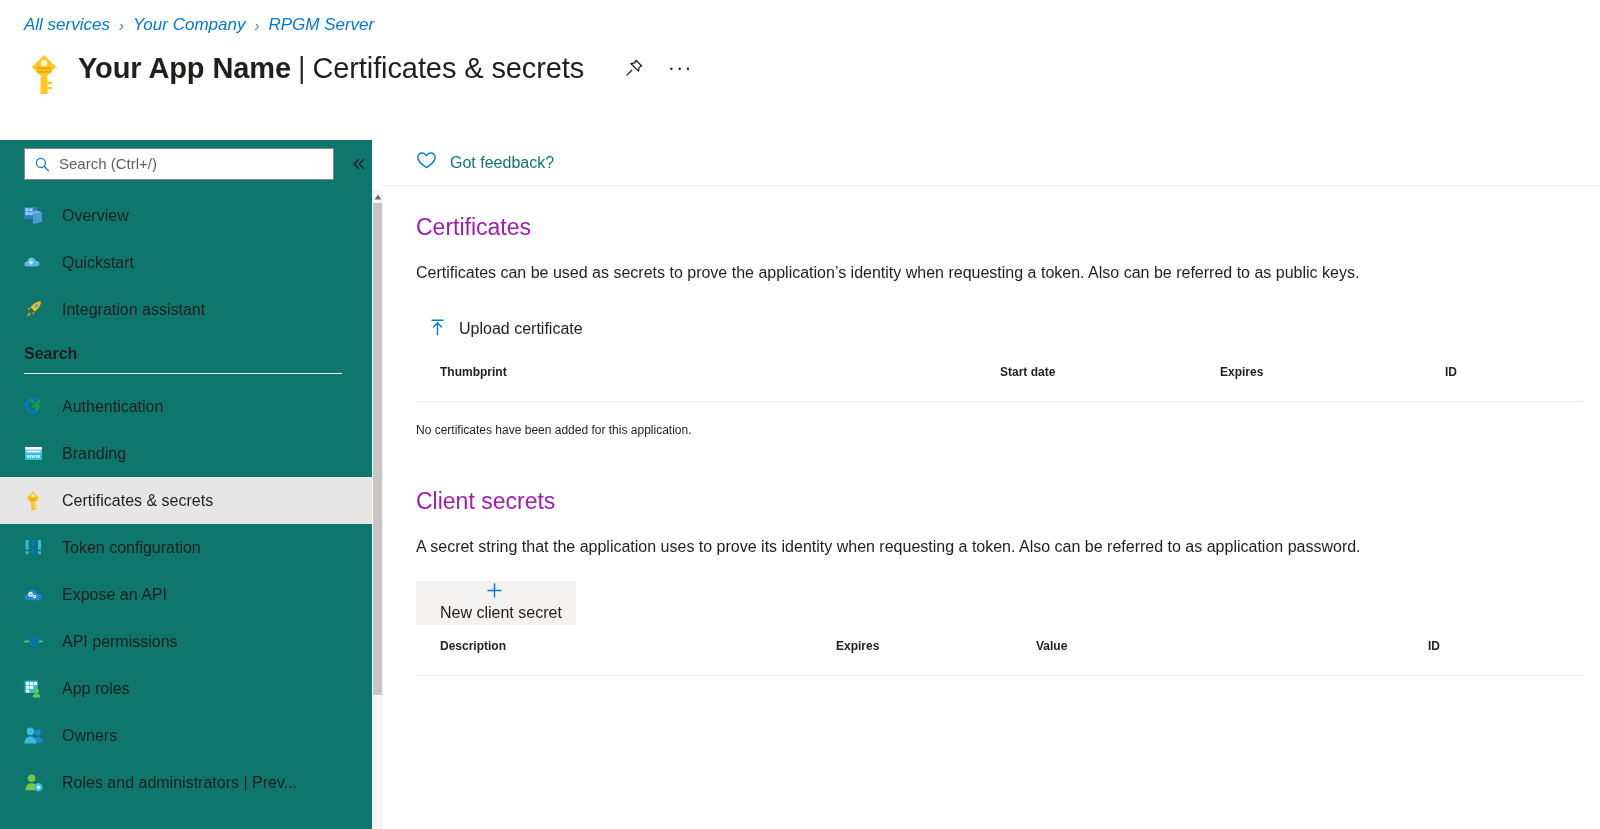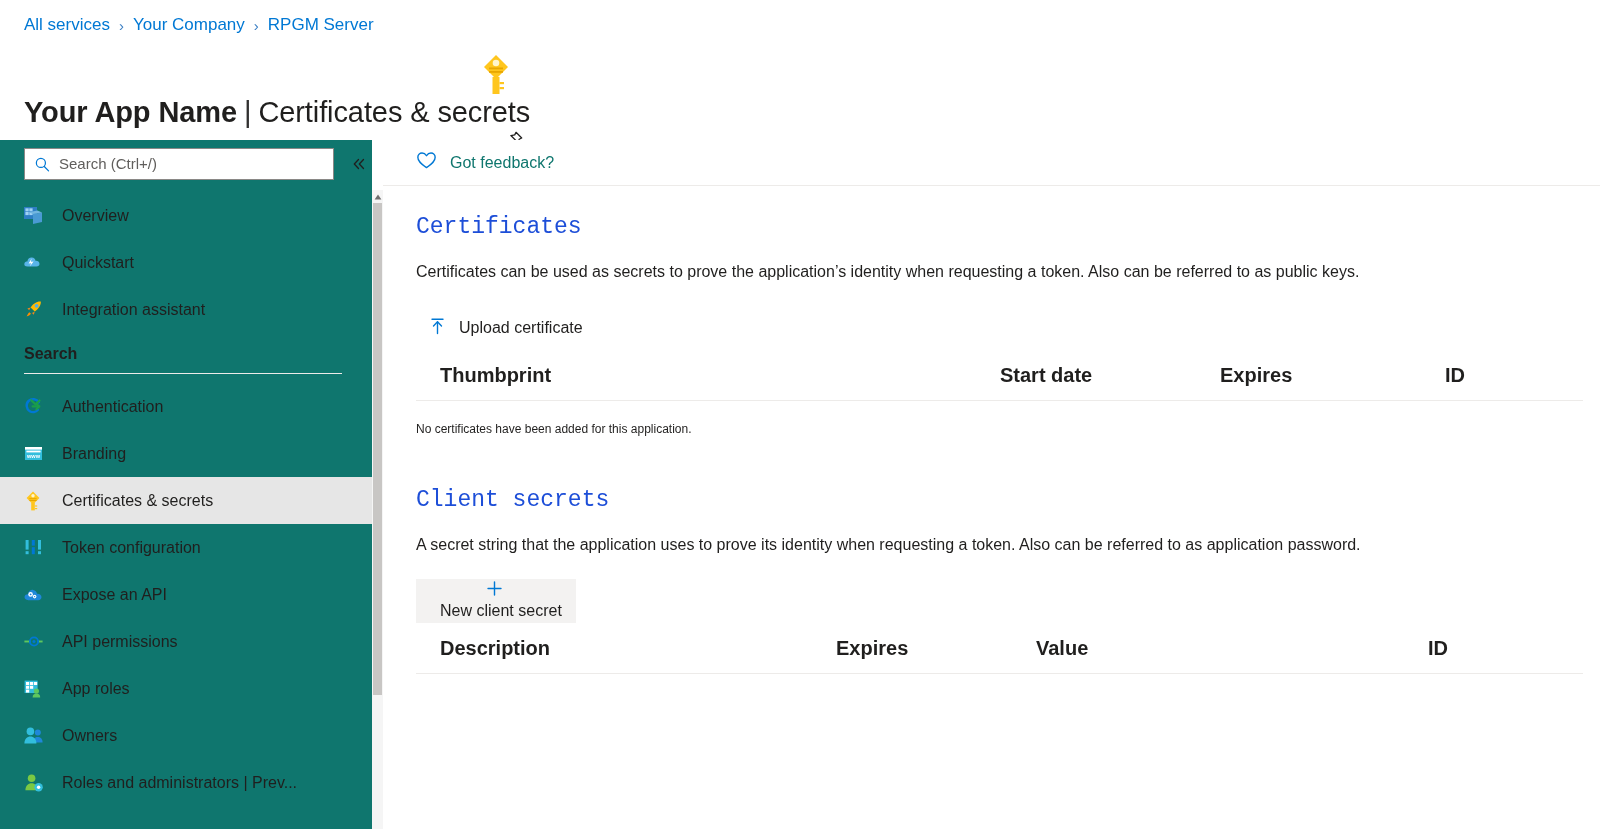--- a/index.html
+++ b/index.html
@@ -13,36 +13,36 @@
   }
 
   
   .breadcrumb {
     position: absolute;
     left: 24px; top: 15px;
     display: flex; align-items: center;
     font-size: 17px;
     color: #0078d4;
     white-space: nowrap;
+    font-style: italic;
   }
   .crumb { cursor: pointer; }
   .crumb-sep {
     margin: 0 9px;
     color: #3b7fc4;
     font-size: 15px;
     font-weight: 300;
   }
 
   
   .title-row {
     position: absolute;
     left: 24px; top: 52px;
-    display: flex; align-items: flex-end;
+    display: flex; align-items: flex-start;
     height: 46px;
-    flex-direction: column;
   }
   .title-key-icon { width: 40px; height: 44px; flex: none; margin-right: 14px; }
   .page-title {
     font-size: 29px;
     font-weight: 600;
     color: #201f1e;
     letter-spacing: -0.1px;
     white-space: nowrap;
   }
   .page-title .sep-bar {
@@ -176,23 +176,22 @@
   }
   .toolbar-rule {
     width: 1217px; height: 1px;
     background: #edebe9;
   }
 
   .section { padding-left: 33px; }
   .section-heading {
     font-size: 23px;
     font-weight: 400;
-    color: #1d4ed8;
+    color: #a21caf;
     margin-top: 28px;
-    font-family: Liberation Mono, monospace;
   }
   .section-desc {
     font-size: 16px;
     color: #201f1e;
     margin-top: 23px;
     white-space: nowrap;
   }
   .cmd-btn {
     display: inline-flex; align-items: center;
     height: 44px;
@@ -209,21 +208,21 @@
   }
 
   .table { margin-top: 14px; position: relative; }
   .thead {
     position: relative;
     height: 36px;
   }
   .th {
     position: absolute;
     top: 0;
-    font-size: 20px;
+    font-size: 12px;
     font-weight: 700;
     color: #201f1e;
     white-space: nowrap;
   }
   .table-rule {
     width: 1167px; height: 1px;
     background: #edebe9;
   }
   .empty-text {
     font-size: 12px;

